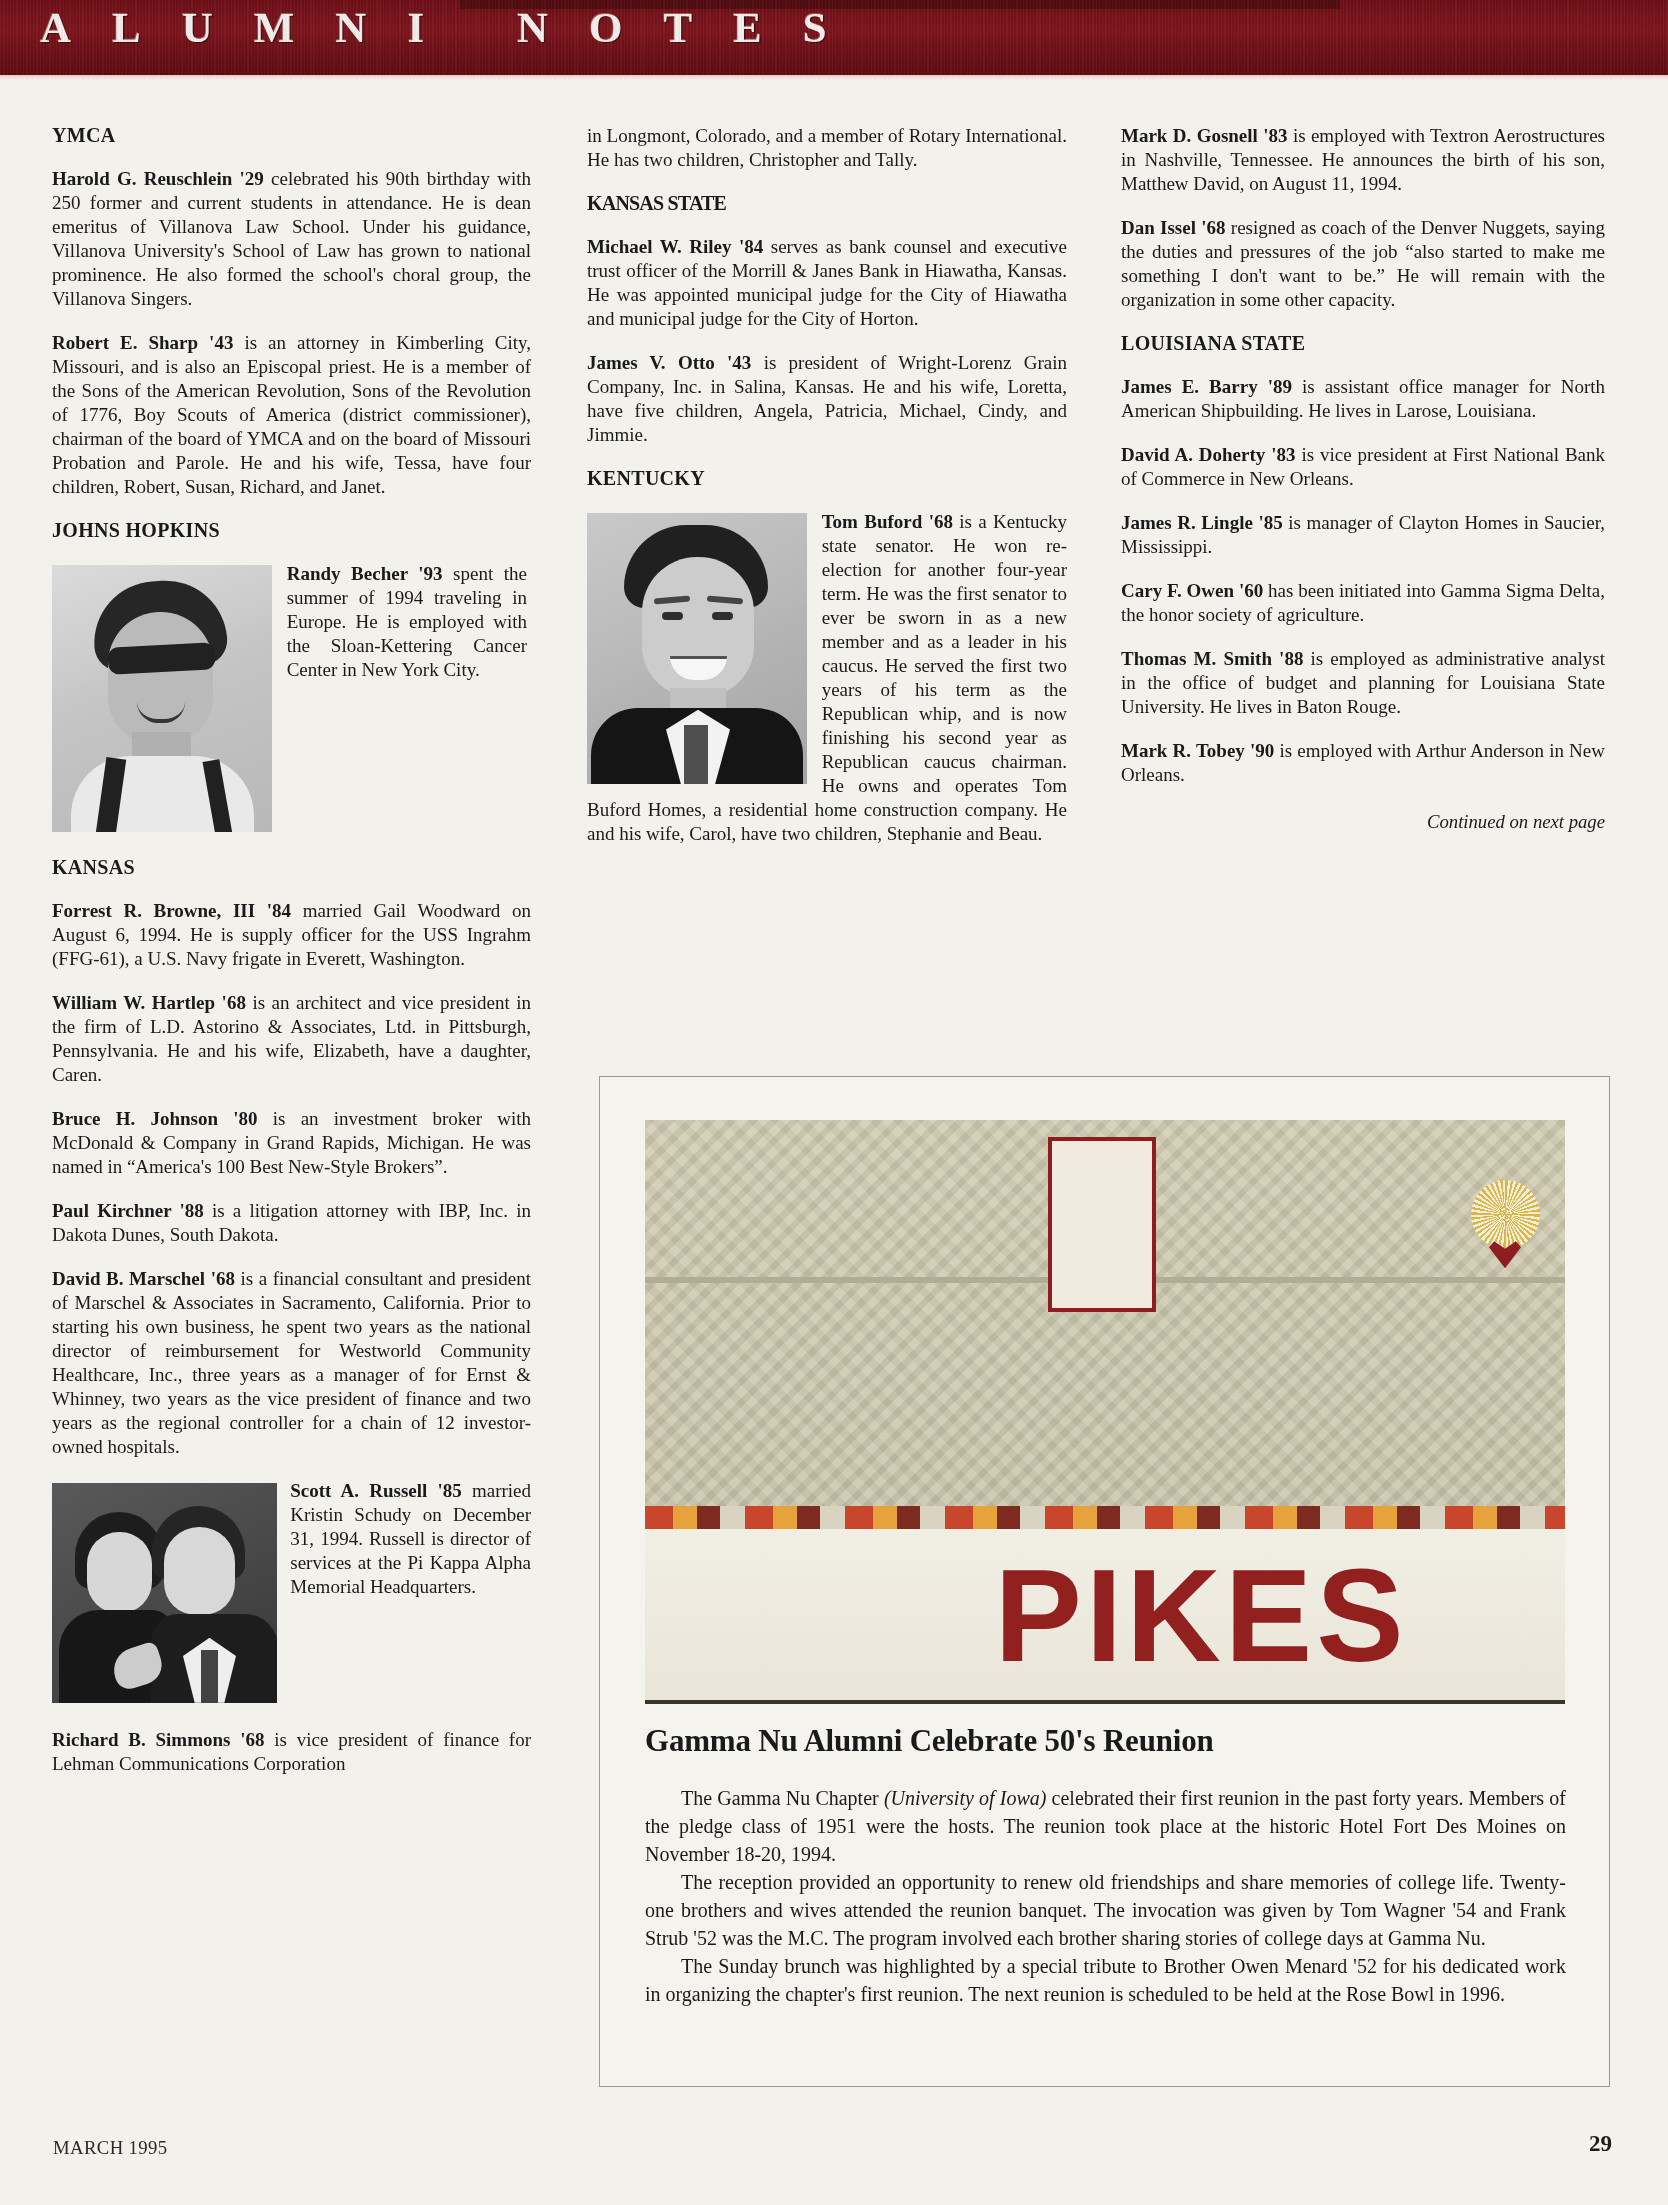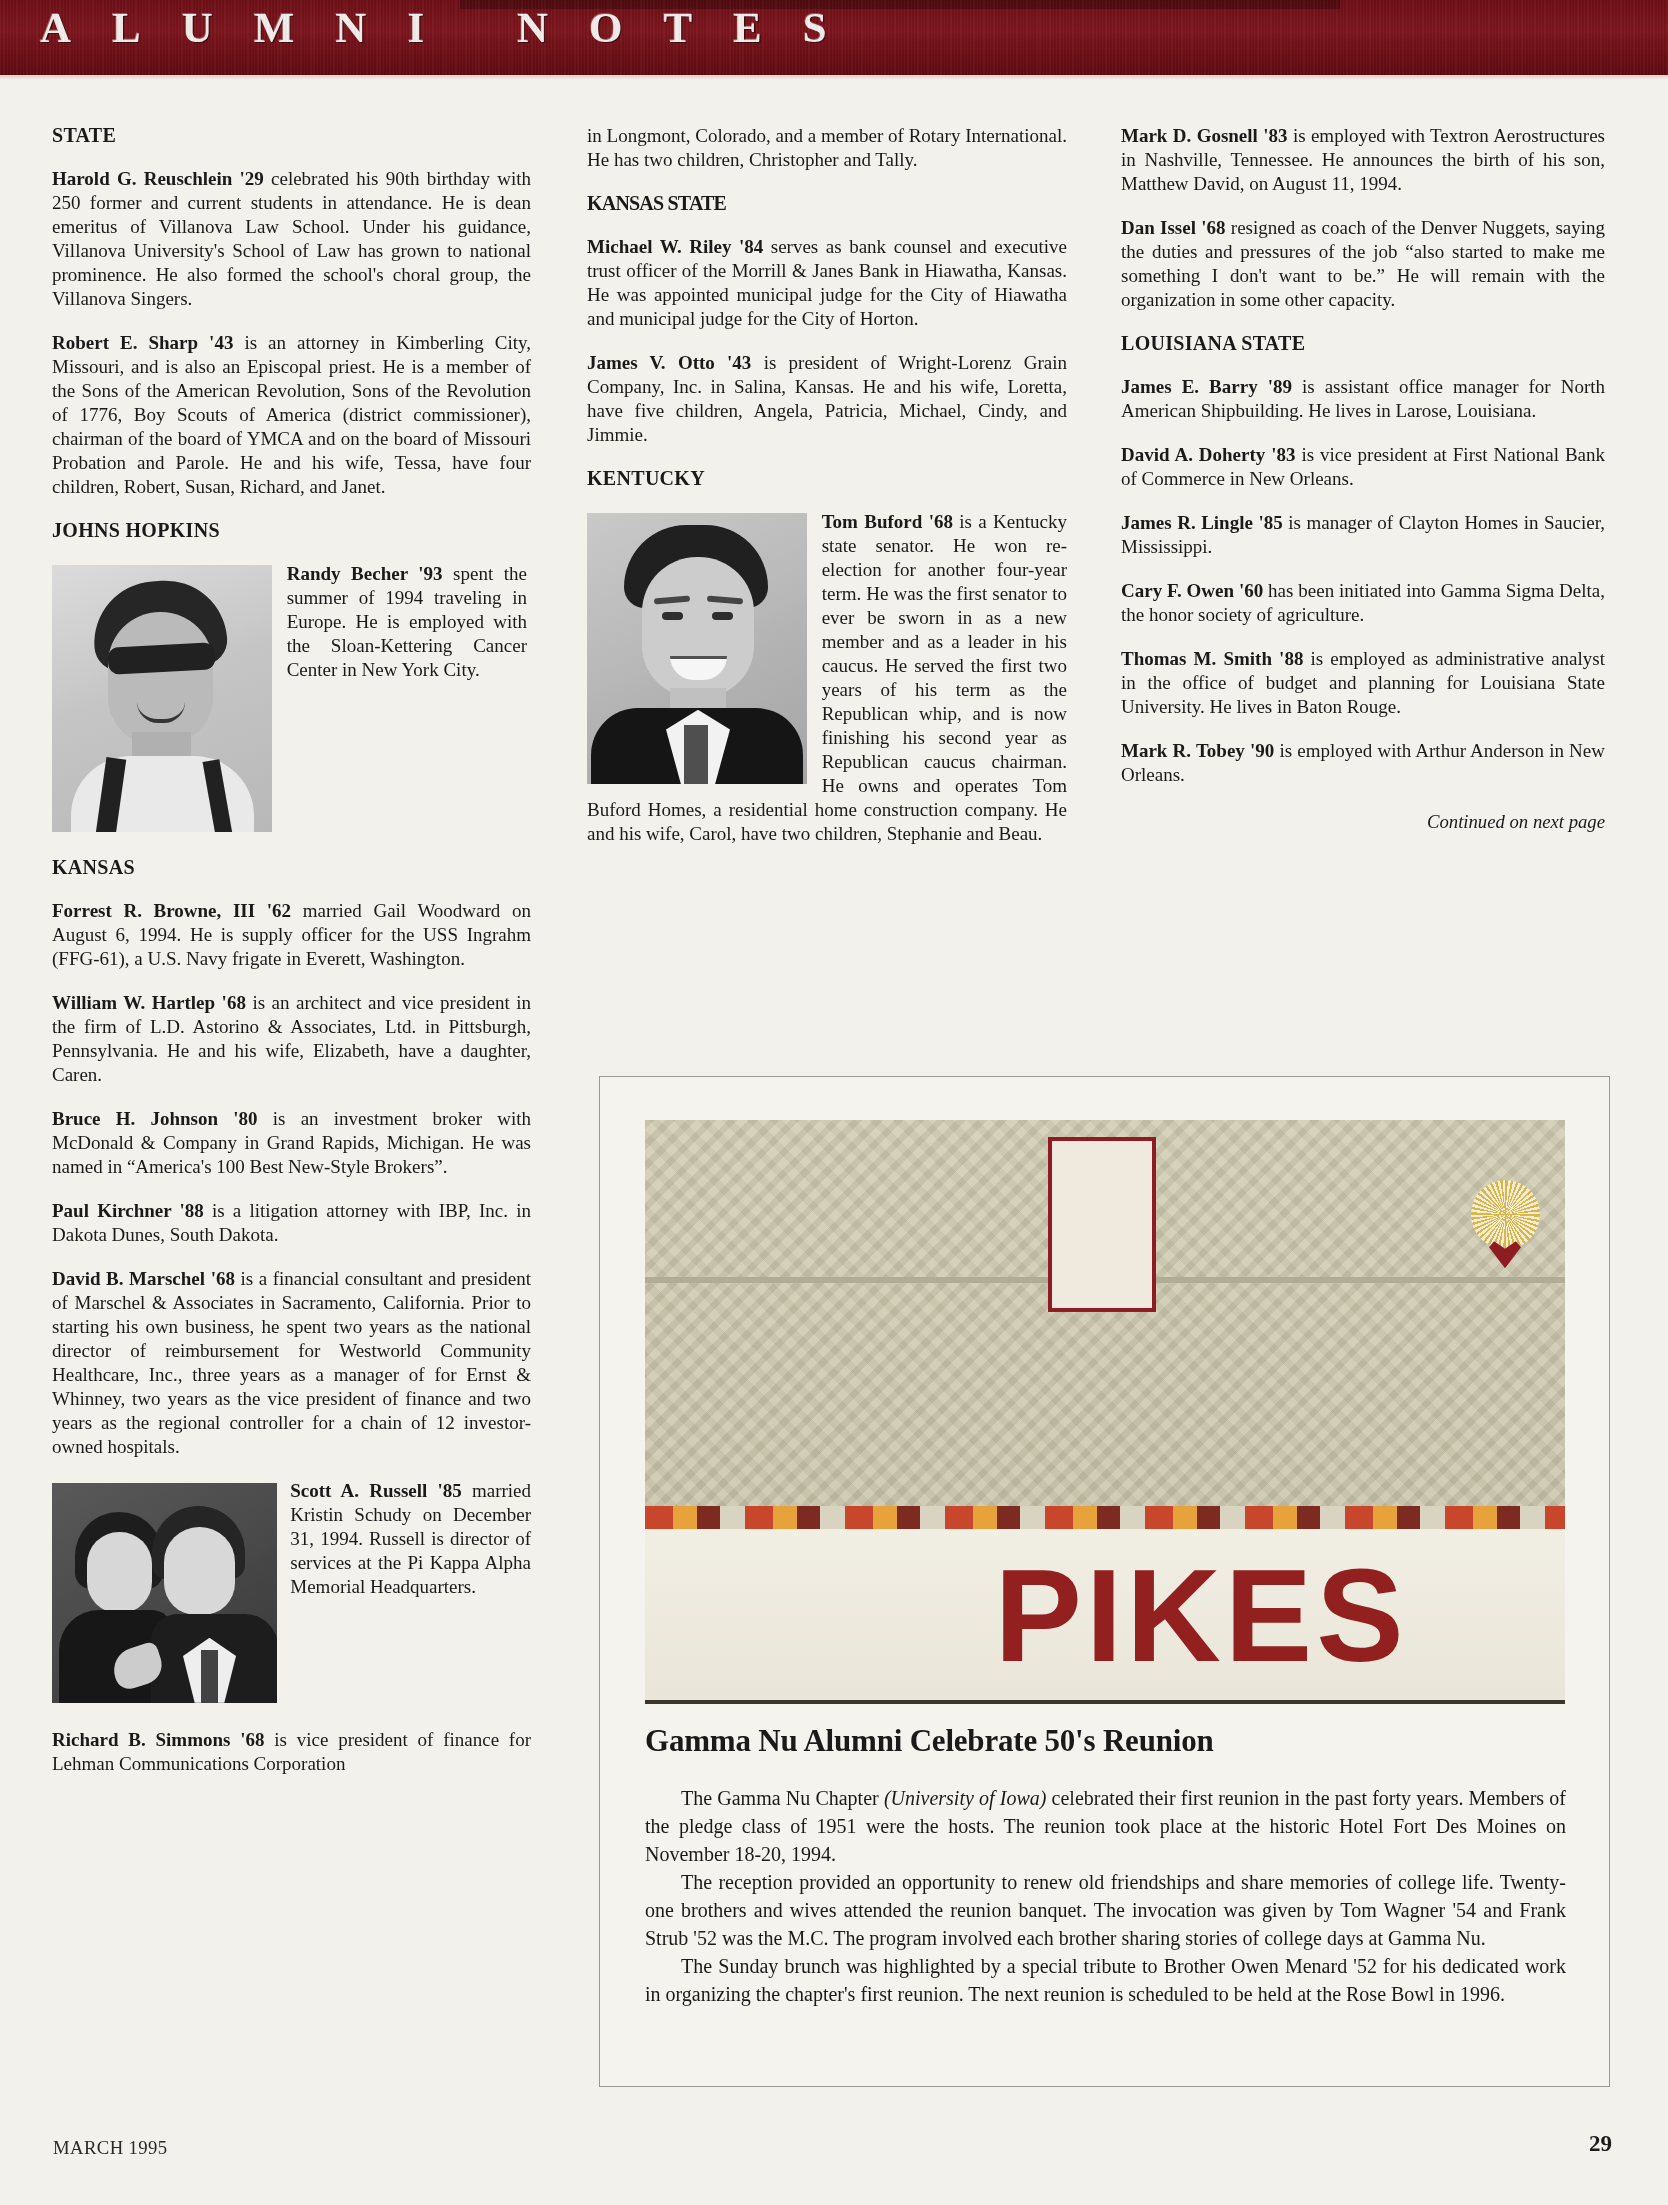--- a/index.html
+++ b/index.html
@@ -172,42 +172,42 @@
 </head>
 <body>
 
 <div class="masthead">
   <div class="masthead-title">ALUMNI NOTES</div>
 </div>
 <div class="masthead-underline"></div>
 
 <div class="col" id="col1">
 
-  <div class="state-head">STATE</div>
+  <div class="state-head">YMCA</div>
   <p class="entry"><span class="nm">Harold G. Reuschlein '29</span><span> celebrated his 90th birthday with 250 former and current students in attendance. He is dean emeritus of Villanova Law School.  Under his guidance, Villanova University's School of Law has grown to national prominence. He also formed the school's choral group, the Villanova Singers.</span></p>
   <p class="entry"><span class="nm">Robert E. Sharp '43</span><span> is an attorney in Kimberling City, Missouri, and is also an Episcopal priest.  He is a member of the Sons of the American Revolution, Sons of the Revolution of 1776, Boy Scouts of America (district commissioner), chairman of the board of YMCA and on the board of Missouri Probation and Parole.  He and his wife, Tessa, have four children, Robert, Susan, Richard, and Janet.</span></p>
 
   <div class="state-head">JOHNS HOPKINS</div>
   <div class="entry clearfix">
     <div class="photo float-left" id="photo-becher">
       <div class="sky"></div>
         <div class="hair"></div>
         <div class="face"></div>
       <div class="glass"></div>
         <div class="smile"></div>
         <div class="neck"></div>
       <div class="shirt"></div>
         <div class="strapL"></div>
         <div class="strapR"></div>
     </div>
     <p style="margin:4px;"><span class="nm">Randy Becher '93</span><span> spent the summer of 1994 traveling in Europe.  He is employed with the Sloan-Kettering Cancer Center in New York City.</span></p>
   </div>
 
   <div class="state-head" style="margin-top:15px;">KANSAS</div>
-  <p class="entry"><span class="nm">Forrest R. Browne, III '62</span><span> married Gail Woodward on August 6, 1994.  He is supply officer for the USS Ingrahm (FFG-61), a U.S. Navy frigate in Everett, Washington.</span></p>
+  <p class="entry"><span class="nm">Forrest R. Browne, III '84</span><span> married Gail Woodward on August 6, 1994.  He is supply officer for the USS Ingrahm (FFG-61), a U.S. Navy frigate in Everett, Washington.</span></p>
   <p class="entry"><span class="nm">William W. Hartlep '68</span><span> is an architect and vice president in the firm of L.D. Astorino &amp; Associates, Ltd. in Pittsburgh, Pennsylvania. He and his wife, Elizabeth, have a daughter, Caren.</span></p>
   <p class="entry"><span class="nm">Bruce H. Johnson '80</span><span> is an investment broker with McDonald &amp; Company in Grand Rapids, Michigan. He was named in “America's 100 Best New-Style Brokers”.</span></p>
   <p class="entry"><span class="nm">Paul Kirchner '88</span><span> is a litigation attorney with IBP, Inc. in Dakota Dunes, South Dakota.</span></p>
   <p class="entry"><span class="nm">David B. Marschel '68</span><span> is a financial consultant and president of Marschel &amp; Associates in Sacramento, California.  Prior to starting his own business, he spent two years as the national director of reimbursement for Westworld Community Healthcare, Inc., three years as a manager of for Ernst &amp; Whinney, two years as the vice president of finance and two years as the regional controller for a chain of 12 investor-owned hospitals.</span></p>
 
   <div class="entry clearfix">
     <div class="photo float-left-wide" id="photo-russell">
       <div class="sky"></div>
         <div class="hairW"></div>
         <div class="faceW"></div>

